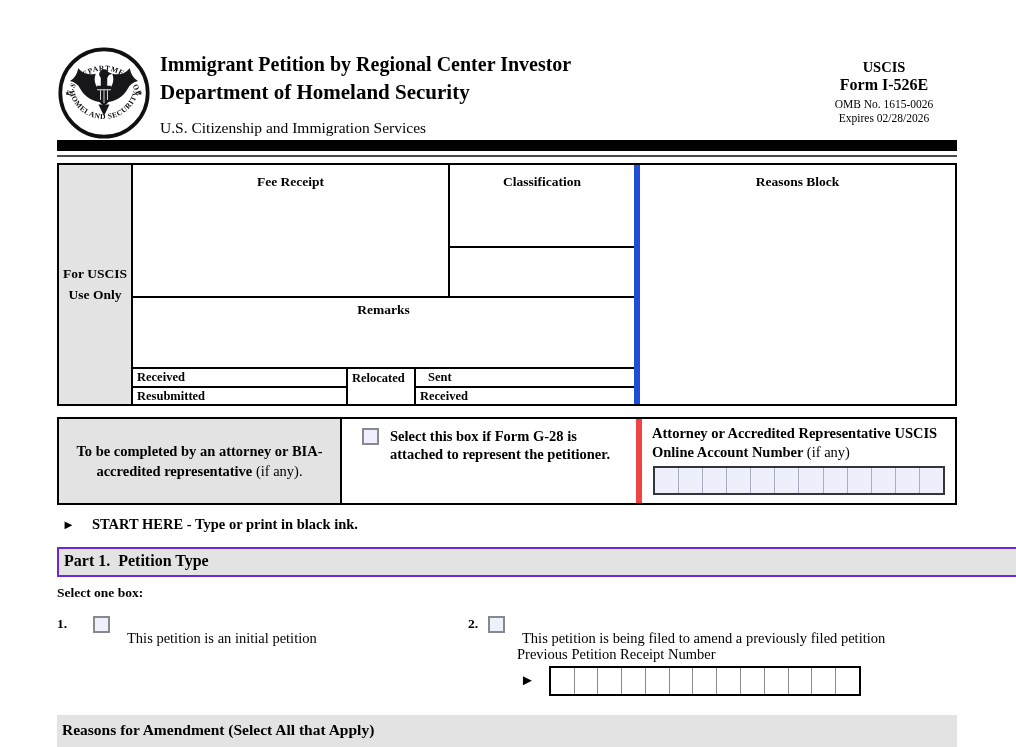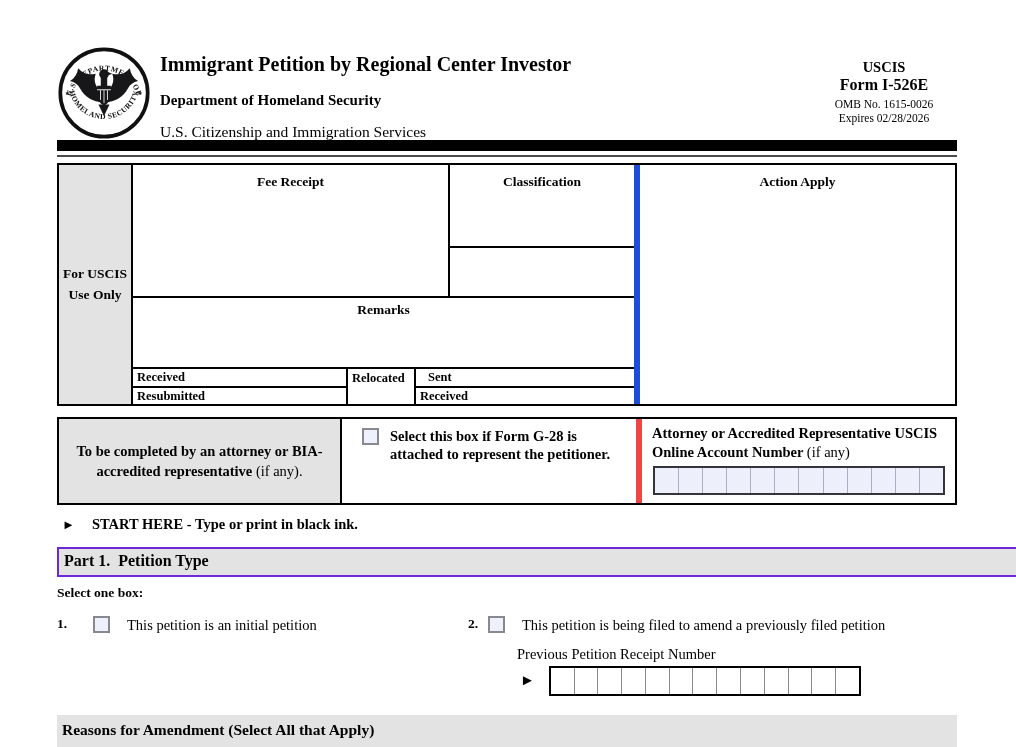--- a/index.html
+++ b/index.html
@@ -15,21 +15,21 @@
   }
   .b { font-weight: bold; }
 
   
   .seal { position: absolute; left: 58px; top: 47px; width: 92px; height: 92px; }
   .sealtext { font-family: "Liberation Serif", serif; font-size: 8.2px; font-weight: bold; letter-spacing: 0.6px; fill: #101010; }
   .sealstar { font-size: 6px; fill: #101010; }
 
   .hdr-center { position: absolute; left: 160px; top: 53px; width: 700px; text-align: left; }
   .hdr-title { font-size: 20px; font-weight: bold; }
-  .hdr-sub1 { font-size: 15px; font-weight: bold; margin-top: 16px; }
+  .hdr-sub1 { font-size: 21px; font-weight: bold; margin-top: 4px; }
   .hdr-sub2 { font-size: 15.5px; margin-top: 14px; }
 
   .hdr-right { position: absolute; left: 798px; top: 59px; width: 172px; text-align: center; line-height: 1.18; }
   .hr-agency { font-size: 14.5px; font-weight: bold; }
   .hr-form { font-size: 16px; font-weight: bold; }
   .hr-omb { font-size: 11.5px; margin-top: 3px; }
   .hr-exp { font-size: 11.5px; }
 
   .black-bar { position: absolute; left: 57px; top: 140px; width: 900px; height: 11px; background: #000; }
   .thin-line { position: absolute; left: 57px; top: 155px; width: 900px; height: 2px; background: #4a4a4a; }
@@ -99,21 +99,21 @@
     font-weight: bold; font-size: 16px; padding: 3px 0 0 5px; white-space: pre;
   }
   .selectone { position: absolute; left: 57px; top: 585px; font-size: 13.5px; font-weight: bold; }
 
   .opt { position: absolute; top: 616px; display: flex; align-items: flex-start; }
   .opt1 { left: 57px; }
   .opt2 { left: 468px; }
   .optnum { font-weight: bold; font-size: 13.5px; }
   .opt1 .optnum { width: 36px; }
   .opt2 .optnum { width: 20px; }
-  .opttext { font-size: 14.5px; margin-left: 17px; margin-top: 1px; white-space: nowrap; }
+  .opttext { font-size: 14.5px; margin-left: 17px; margin-top: 14px; white-space: nowrap; }
 
   .prevlabel { position: absolute; left: 517px; top: 646px; font-size: 14.5px; }
   .receipt-row { position: absolute; left: 520px; top: 666px; display: flex; align-items: flex-start; }
   .arrow2 { font-size: 15px; line-height: 1; margin-top: 7px; }
   .receipt { width: 312px; height: 30px; margin-left: 14px; }
 
   .reasonsbar {
     position: absolute; left: 57px; top: 715px; width: 900px; height: 32px;
     background: #e3e3e3; font-weight: bold; font-size: 15.5px; padding: 6px 0 0 5px;
   }
@@ -177,21 +177,21 @@
           <div class="u-received">Received</div>
           <div class="u-resub">Resubmitted</div>
         </div>
         <div class="u-relocated">Relocated</div>
         <div class="u-sentcol">
           <div class="u-sent">Sent</div>
           <div class="u-received2">Received</div>
         </div>
       </div>
     </div>
-    <div class="u-action">Action Apply</div>
+    <div class="u-action">Reasons Block</div>
   </div>
 
   <div class="atable">
     <div class="a-left">
       <div><span class="b">To be completed by an attorney or BIA-accredited representative </span><span>(if any).</span></div>
     </div>
     <div class="a-mid">
       <div class="checkbox"></div>
       <div class="a-mid-text">Select this box if Form G-28 is attached to represent the petitioner.</div>
     </div>

